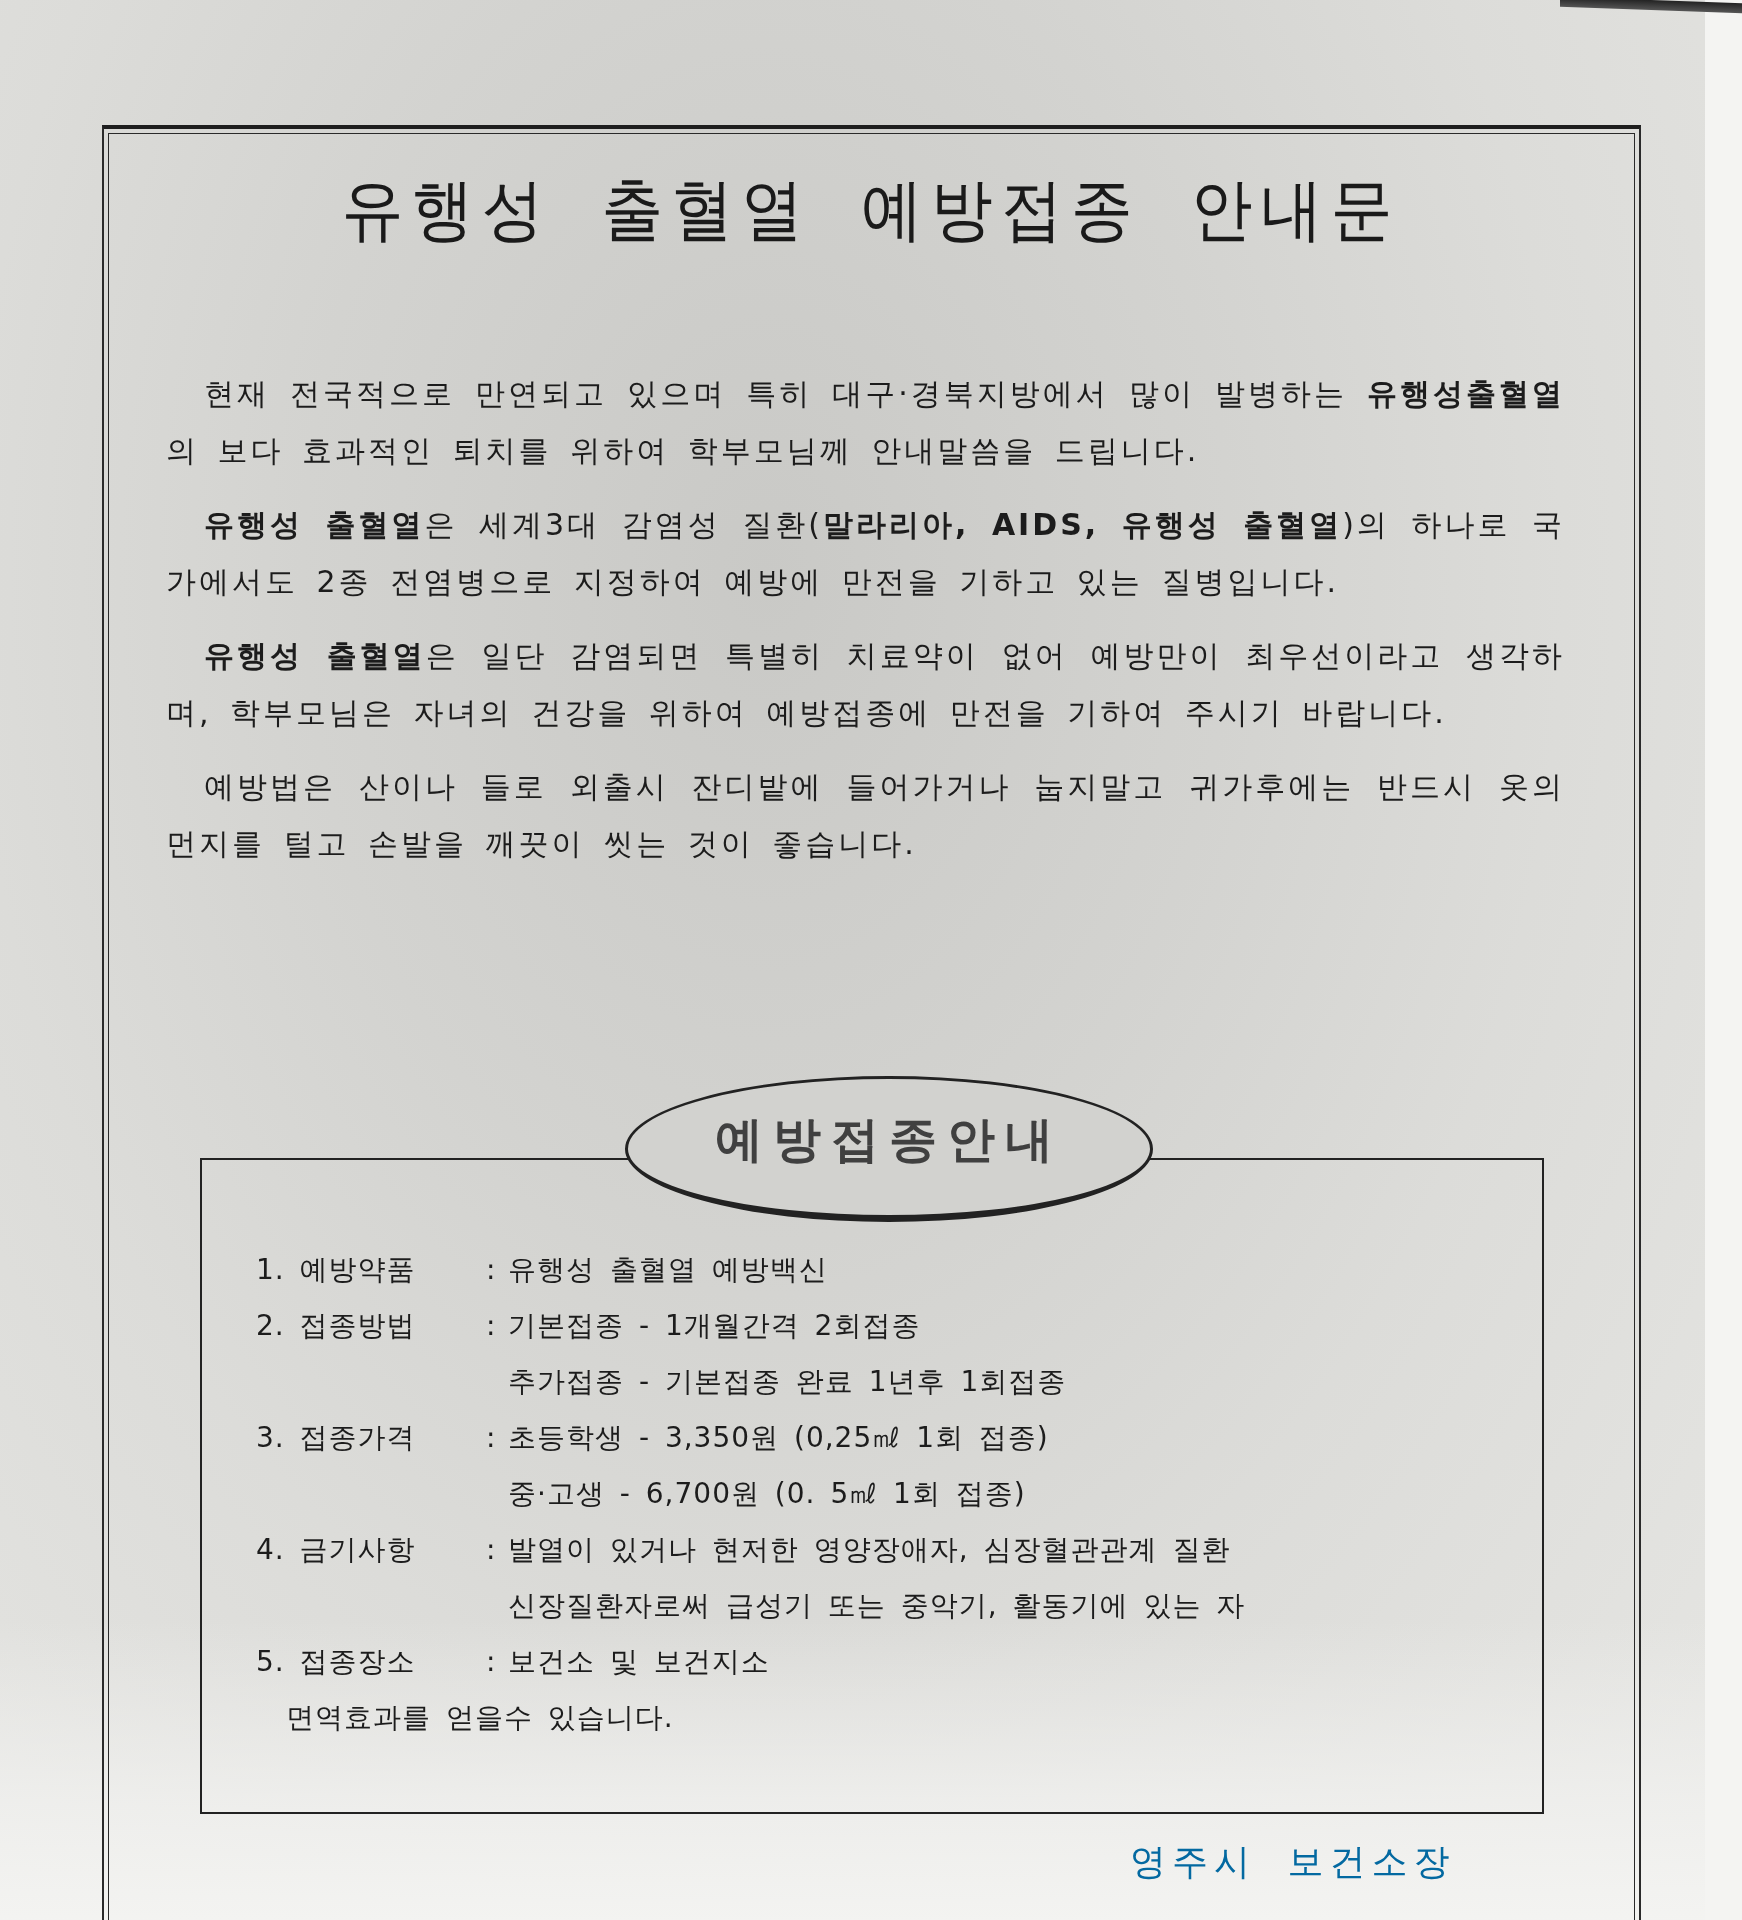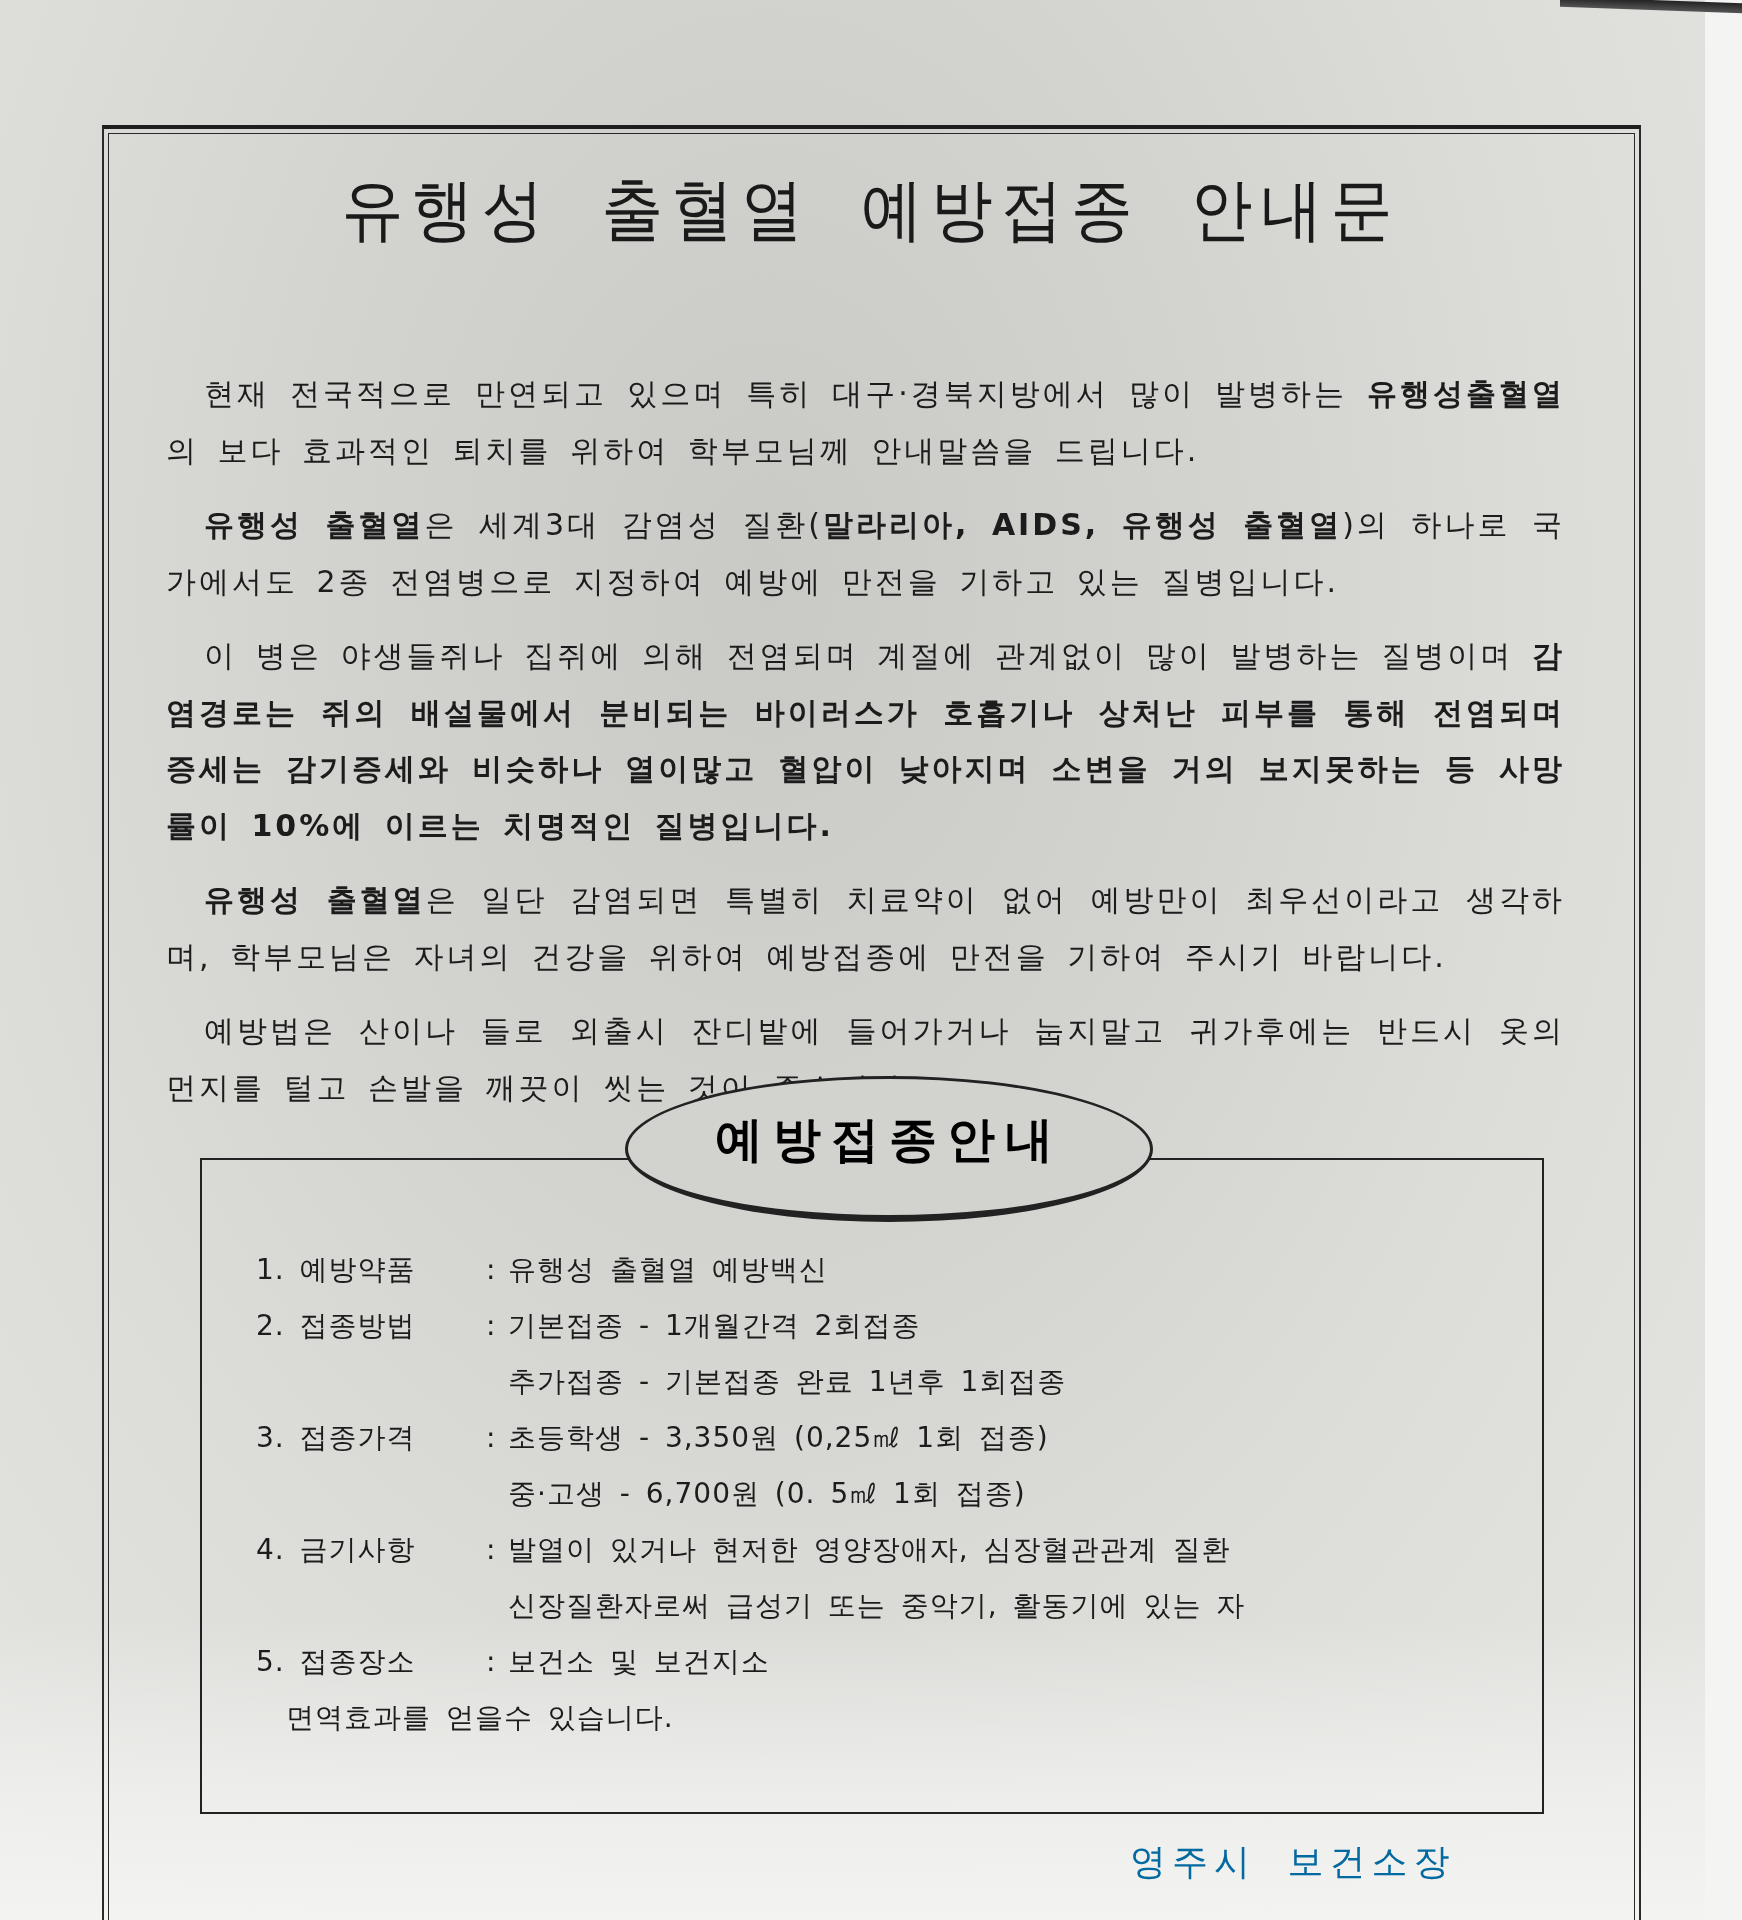--- a/index.html
+++ b/index.html
@@ -49,21 +49,21 @@
   }
   .ellipse {
     position:absolute; left:625px; top:1076px; width:528px; height:146px;
     border:3px solid #222; border-bottom-width:7px;
     border-radius:50%;
     background:#d2d2cf;
     display:flex; align-items:center; justify-content:center;
     box-sizing:border-box;
   }
   .ellipse-label {
-    font-size:48px; font-weight:bold; letter-spacing:10px; color:#000000; margin-top:-14px;
+    font-size:48px; font-weight:bold; letter-spacing:10px; color:#404040; margin-top:-14px;
   }
   .items {
     position:absolute; left:256px; top:1242px; font-size:28px; letter-spacing:1px; word-spacing:5px;
     line-height:56px;
   }
   .row { display:flex; white-space:nowrap; }
   .row .lab { width:230px; }
   .row .sep { width:22px; }
   .row.cont .lab, .row.cont .sep { visibility:hidden; }
   .note { white-space:nowrap; }
@@ -79,21 +79,20 @@
 <div class="paper"></div>
 <div class="paper-fade"></div>
 <div class="top-shadow"></div>
 <div class="frame"></div>
 
 <div class="title">유행성 출혈열 예방접종 안내문</div>
 
 <div class="body-text" id="body-text">
     <p class="para"><span>현재 전국적으로 만연되고 있으며 특히 대구·경북지방에서 많이 발병하는 </span><span class="b">유행성출혈열</span><span>의 보다 효과적인 퇴치를 위하여 학부모님께 안내말씀을 드립니다.</span></p>
     <p class="para"><span class="b">유행성 출혈열</span><span>은 세계3대 감염성 질환(</span><span class="b">말라리아, AIDS, 유행성 출혈열</span><span>)의 하나로 국가에서도 2종 전염병으로 지정하여 예방에 만전을 기하고 있는 질병입니다.</span></p>
-    <p class="para"><span>이 병은 야생들쥐나 집쥐에 의해 전염되며 계절에 관계없이 많이 발병하는 질병이며 </span><span class="b">감염경로는 쥐의 배설물에서 분비되는 바이러스가 호흡기나 상처난 피부를 통해 전염되며 증세는 감기증세와 비슷하나 열이많고 혈압이 낮아지며 소변을 거의 보지못하는 등 사망률이 10%에 이르는 치명적인 질병입니다.</span></p>
     <p class="para"><span class="b">유행성 출혈열</span><span>은 일단 감염되면 특별히 치료약이 없어 예방만이 최우선이라고 생각하며, 학부모님은 자녀의 건강을 위하여 예방접종에 만전을 기하여 주시기 바랍니다.</span></p>
     <p class="para"><span>예방법은 산이나 들로 외출시 잔디밭에 들어가거나 눕지말고 귀가후에는 반드시 옷의 먼지를 털고 손발을 깨끗이 씻는 것이 좋습니다.</span></p>
   </div>
 
 <div class="box"></div>
 <div class="ellipse">
   <span class="ellipse-label">예방접종안내</span>
 </div>
 
 <div class="items" id="items">

